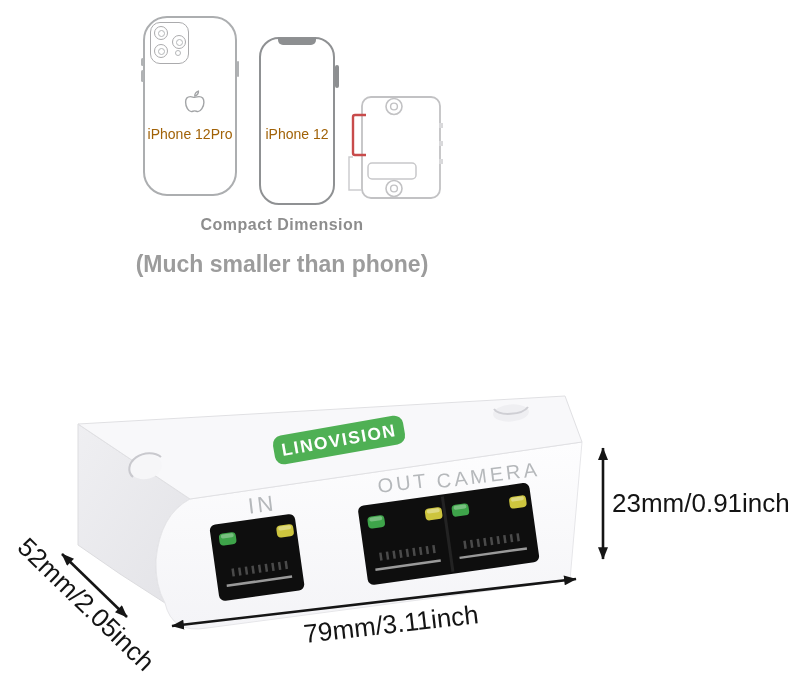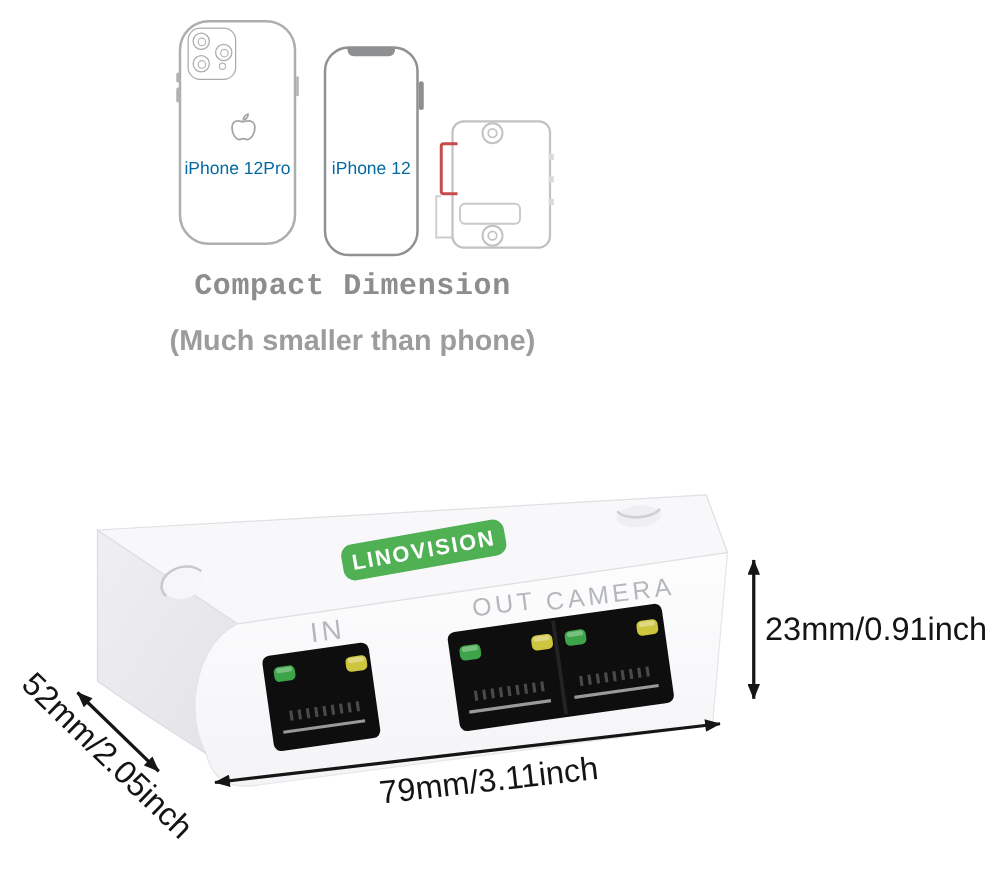--- a/index.html
+++ b/index.html
@@ -4,33 +4,33 @@
 <style>
   html,body{margin:0;padding:0;background:#ffffff;}
   #canvas{
     position:relative;width:800px;height:696px;background:#ffffff;overflow:hidden;
     font-family:"Liberation Sans", sans-serif;
   }
   
   .phone{position:absolute;box-sizing:border-box;background:#fff;}
   #phone-pro{left:143px;top:16px;width:94px;height:180px;border:2px solid #acaeb0;border-radius:24px;}
   #phone-12{left:259px;top:37px;width:76px;height:168px;border:2.5px solid #8f9193;border-radius:20px;}
-  .phone-label{position:absolute;left:0;right:0;text-align:center;font-size:14px;color:#0369a1;}
+  .phone-label{position:absolute;left:0;right:0;text-align:center;font-size:14px;color:#a16207;}
   #phone-pro .phone-label{top:108px;}
   #phone-12 .phone-label{top:87px;}
   .cam-module{position:absolute;left:5px;top:4px;width:39px;height:42px;border:1.6px solid #ababad;border-radius:10px;box-sizing:border-box;}
   .lens{position:absolute;width:14px;height:14px;border:1.5px solid #ababad;border-radius:50%;box-sizing:border-box;}
   .lens i{position:absolute;left:3px;top:3px;width:5px;height:5px;border:1.2px solid #b5b7b9;border-radius:50%;display:block;}
   .flash{position:absolute;width:6px;height:6px;border:1.2px solid #b5b7b9;border-radius:50%;box-sizing:border-box;}
   .side-tick{position:absolute;background:#b0b2b4;border-radius:2px;}
   .notch{position:absolute;top:-1px;left:50%;transform:translateX(-50%);width:38px;height:7px;background:#8d8f91;border-radius:0 0 5px 5px;}
   .p12-button{position:absolute;right:-6px;top:26px;width:4.5px;height:23px;background:#8d8f91;border-radius:2px;}
   #mini-device{position:absolute;left:342px;top:93px;}
   #caption{position:absolute;left:32px;top:217px;width:500px;text-align:center;line-height:1.06;}
-  #caption .t1{font-size:24px;font-weight:600;color:#8d8d8d;letter-spacing:0.5px;font-family:Liberation Mono, monospace;}
+  #caption .t1{font-size:16px;font-weight:600;color:#8d8d8d;letter-spacing:0.5px;}
   #caption .t2{font-size:23px;font-weight:700;color:#9c9c9c;margin-top:18px;}
   
   #device-svg{position:absolute;left:0;top:0;}
   .dim-text{font-size:26px;fill:#141414;}
   .port-label{fill:#b5b8bb;letter-spacing:3px;}
   .brand-text{fill:#ffffff;font-weight:bold;font-size:17.5px;letter-spacing:1.5px;}
 </style>
 </head>
 <body>
 

